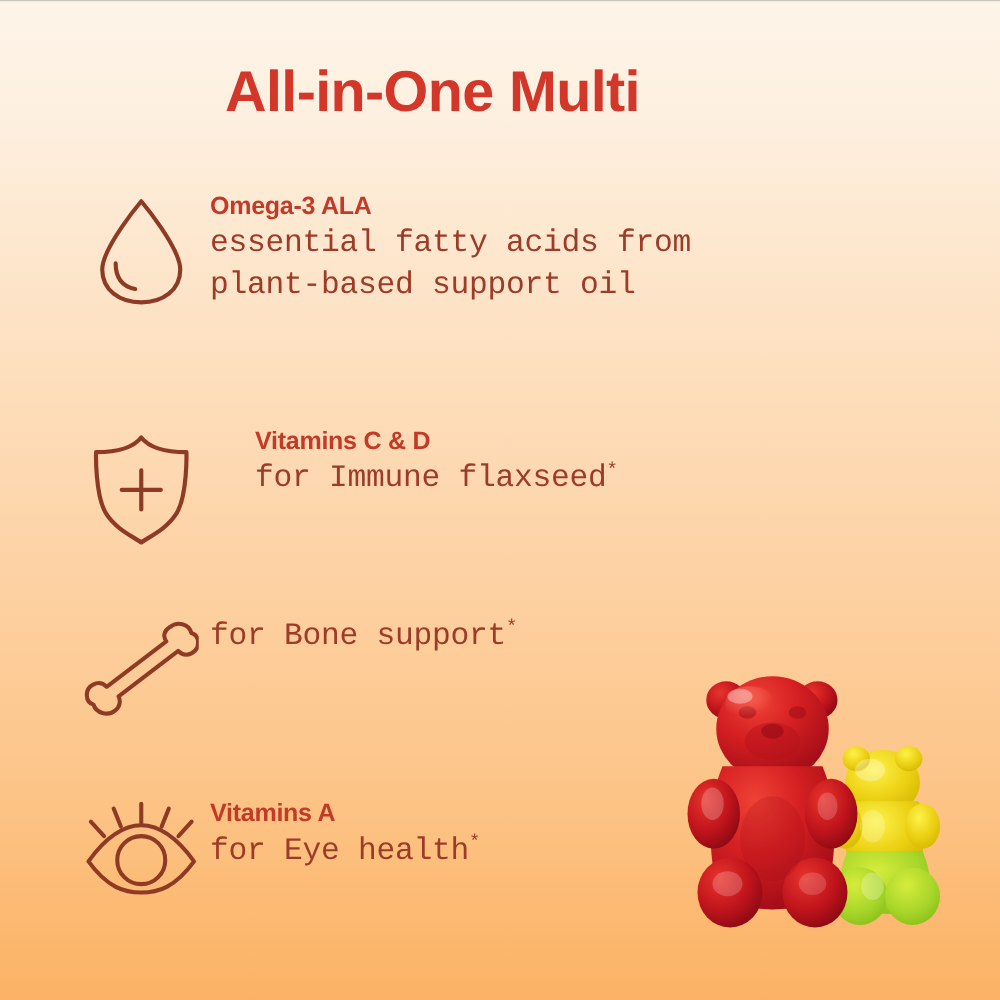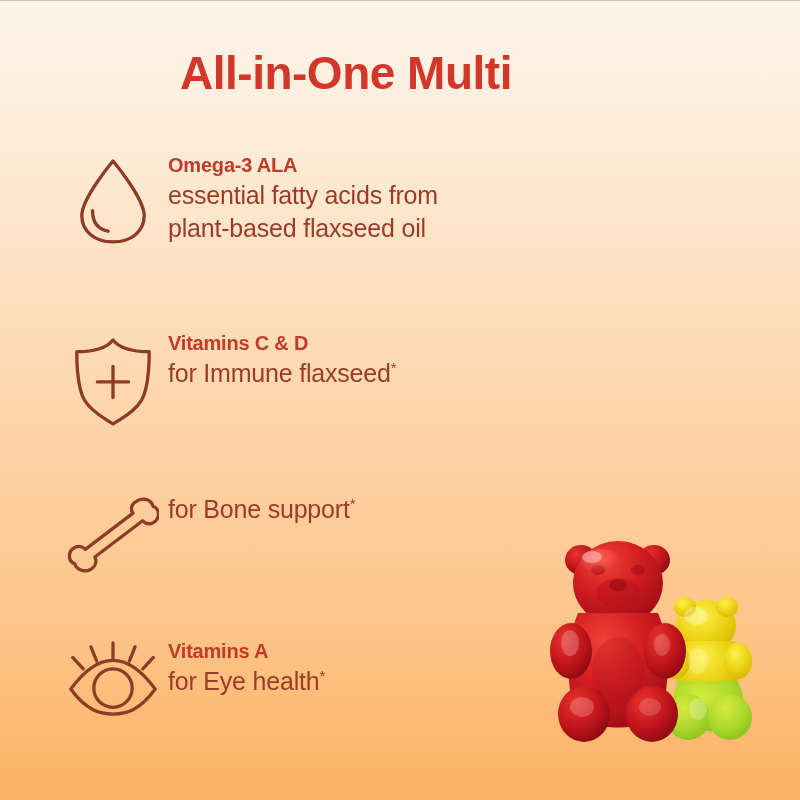--- a/index.html
+++ b/index.html
@@ -81,31 +81,31 @@
 
   .feature-desc {
     font-size: 25px;
     font-weight: normal;
     color: #9c3b28;
     line-height: 1.3;
     letter-spacing: -0.2px;
     margin: 0;
   }
 
-  .feature-desc .line { display: block; white-space: nowrap; }
+  .feature-desc .line { display: block; white-space: nowrap; font-family: Liberation Mono, monospace; }
 
   .sup {
     font-size: 0.6em;
     vertical-align: super;
     line-height: 0;
   }
 
   
   #row-omega   { top: 152px; }
-  #row-cd      { top: 330px; }
+  #row-cd      { top: 340px; gap: 36px; }
   #row-k       { top: 492px; }
   #row-a       { top: 638px; }
 
   
   .gummies {
     position: absolute;
     left: 548px;
     top: 520px;
     width: 230px;
     height: 250px;
@@ -123,21 +123,21 @@
     <div class="feature-icon">
       <svg viewBox="0 0 80 92" width="78" height="90" aria-hidden="true">
         <path d="M40 6 C40 6 72 44 72 62 C72 79 57.7 89 40 89 C22.3 89 8 79 8 62 C8 44 40 6 40 6 Z" fill="none" stroke="#8e3a25" stroke-width="3.4" stroke-linecap="round" stroke-linejoin="round"></path>
         <path d="M19 57 C19 69 25 76 35 78" fill="none" stroke="#8e3a25" stroke-width="3.4" stroke-linecap="round"></path>
       </svg>
     </div>
     <div class="feature-text">
       <p class="feature-title">Omega-3 ALA</p>
       <p class="feature-desc">
         <span class="line">essential fatty acids from</span>
-        <span class="line">plant-based flaxseed oil</span>
+        <span class="line">plant-based support oil</span>
       </p>
     </div>
   </div>
 
   <div class="feature" id="row-cd">
     <div class="feature-icon">
       <svg viewBox="0 0 86 96" width="84" height="94" aria-hidden="true">
         <path d="M43 7 C36 16 22 19 6 19 C6 19 5 54 14 69 C22 82 36 88 43 93 C50 88 64 82 72 69 C81 54 80 19 80 19 C64 19 50 16 43 7 Z" fill="none" stroke="#8e3a25" stroke-width="3.4" stroke-linecap="round" stroke-linejoin="round"></path>
         <line x1="43" y1="34" x2="43" y2="66" stroke="#8e3a25" stroke-width="3.4" stroke-linecap="round"></line>
         <line x1="27" y1="50" x2="59" y2="50" stroke="#8e3a25" stroke-width="3.4" stroke-linecap="round"></line>

